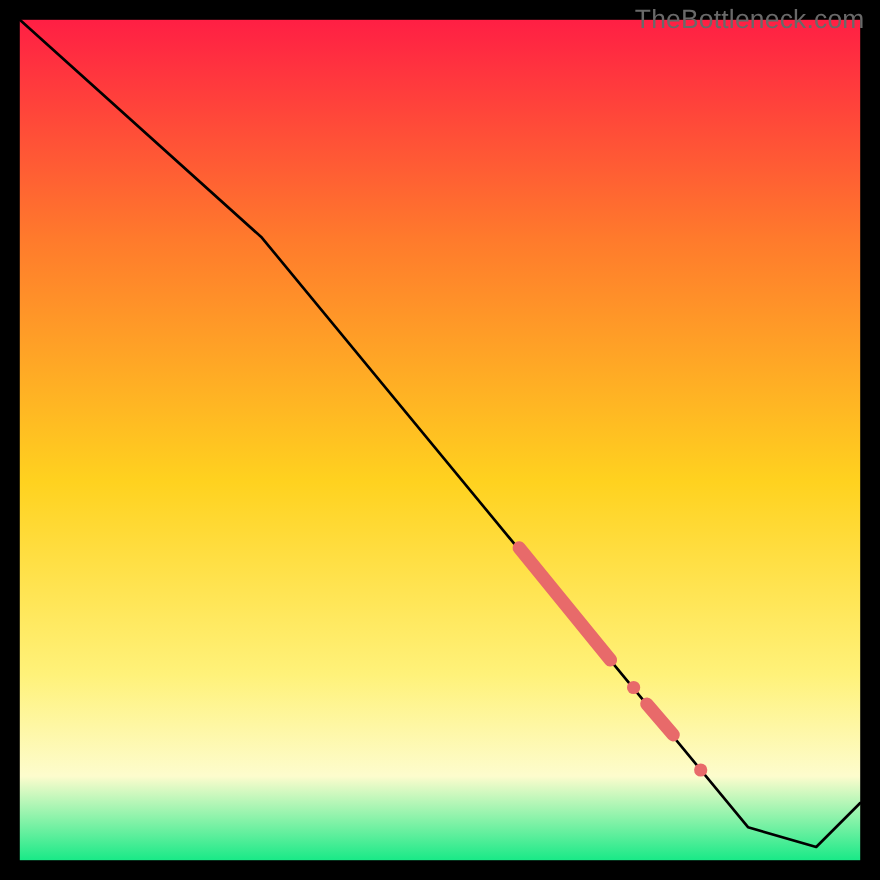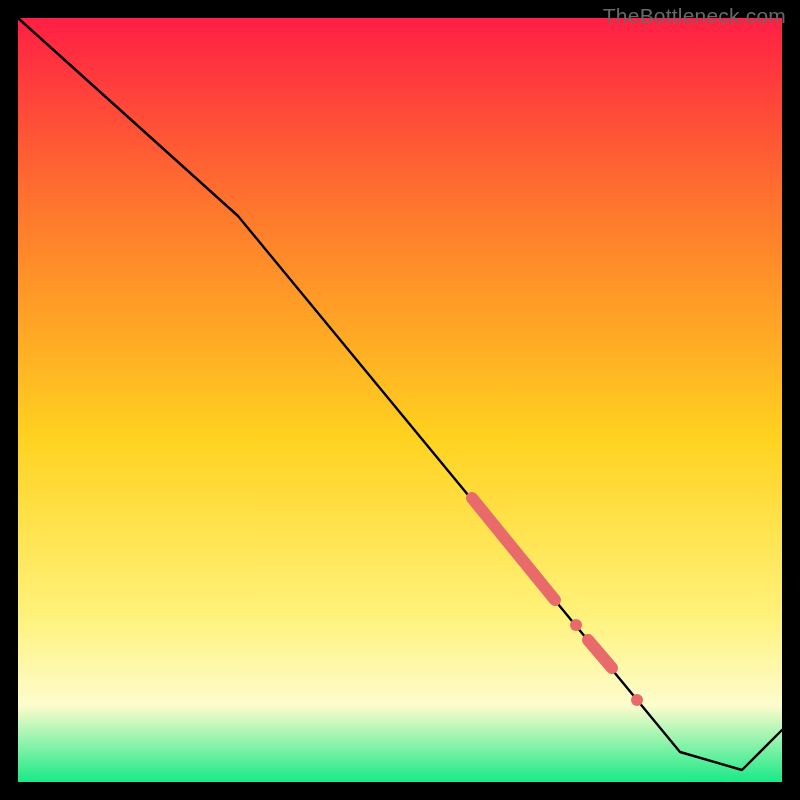--- a/index.html
+++ b/index.html
@@ -14,21 +14,21 @@
     position: relative;
     width: 800px;
     height: 800px;
     background: #000;
   }
   .watermark {
     position: absolute;
     top: 4px;
     right: 14px;
     font-family: Arial, Helvetica, sans-serif;
-    font-size: 21px;
+    font-size: 24px;
     font-weight: 500;
     color: #696969;
     letter-spacing: 0.2px;
     z-index: 10;
   }
   svg {
     position: absolute;
     top: 0;
     left: 0;
   }

